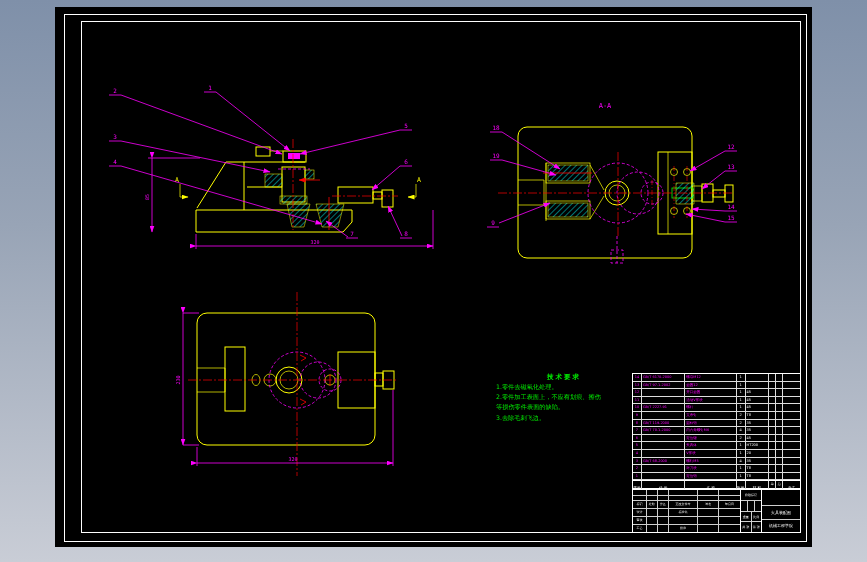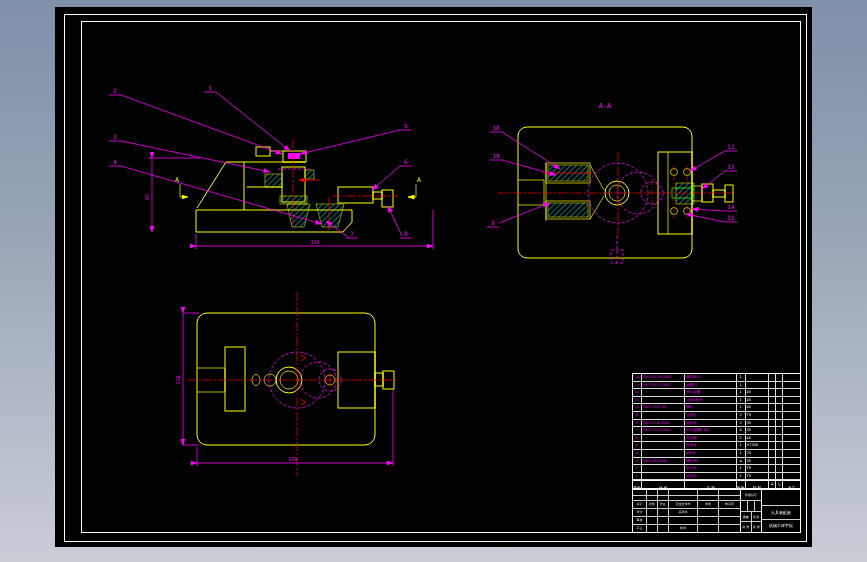--- a/index.html
+++ b/index.html
@@ -277,20 +277,27 @@
         <line class="m" x1="183" y1="445" x2="199" y2="445" stroke-width="0.5"></line>
         <text class="dim" x="180" y="380" text-anchor="middle" transform="rotate(-90 180,380)">230</text>
         <line class="m" x1="197" y1="463" x2="393" y2="463" marker-start="url(#mm)" marker-end="url(#mm)"></line>
         <line class="m" x1="197" y1="447" x2="197" y2="466" stroke-width="0.5"></line>
         <line class="m" x1="393" y1="390" x2="393" y2="466" stroke-width="0.5"></line>
         <text class="dim" x="293" y="461" text-anchor="middle">320</text>
       </g>
     </g>
   </svg>
 
+  <div id="notes">
+    <div class="nt">技术要求</div>
+    <div class="nl">1.零件去磁氧化处理。</div>
+    <div class="nl">2.零件加工表面上，不应有划痕、擦伤</div>
+    <div class="nl">等损伤零件表面的缺陷。</div>
+    <div class="nl">3.去除毛刺飞边。</div>
+  </div>
 
   <div id="bom">
     <div id="bom-rows">
 
         <div class="brow">
           <div class="bc w-no c-m">14</div>
           <div class="bc w-code c-m">GB/T 6170-2000</div>
           <div class="bc w-name c-m">螺母M12</div>
           <div class="bc w-qty c-w">1</div>
           <div class="bc w-mat c-w"></div>

